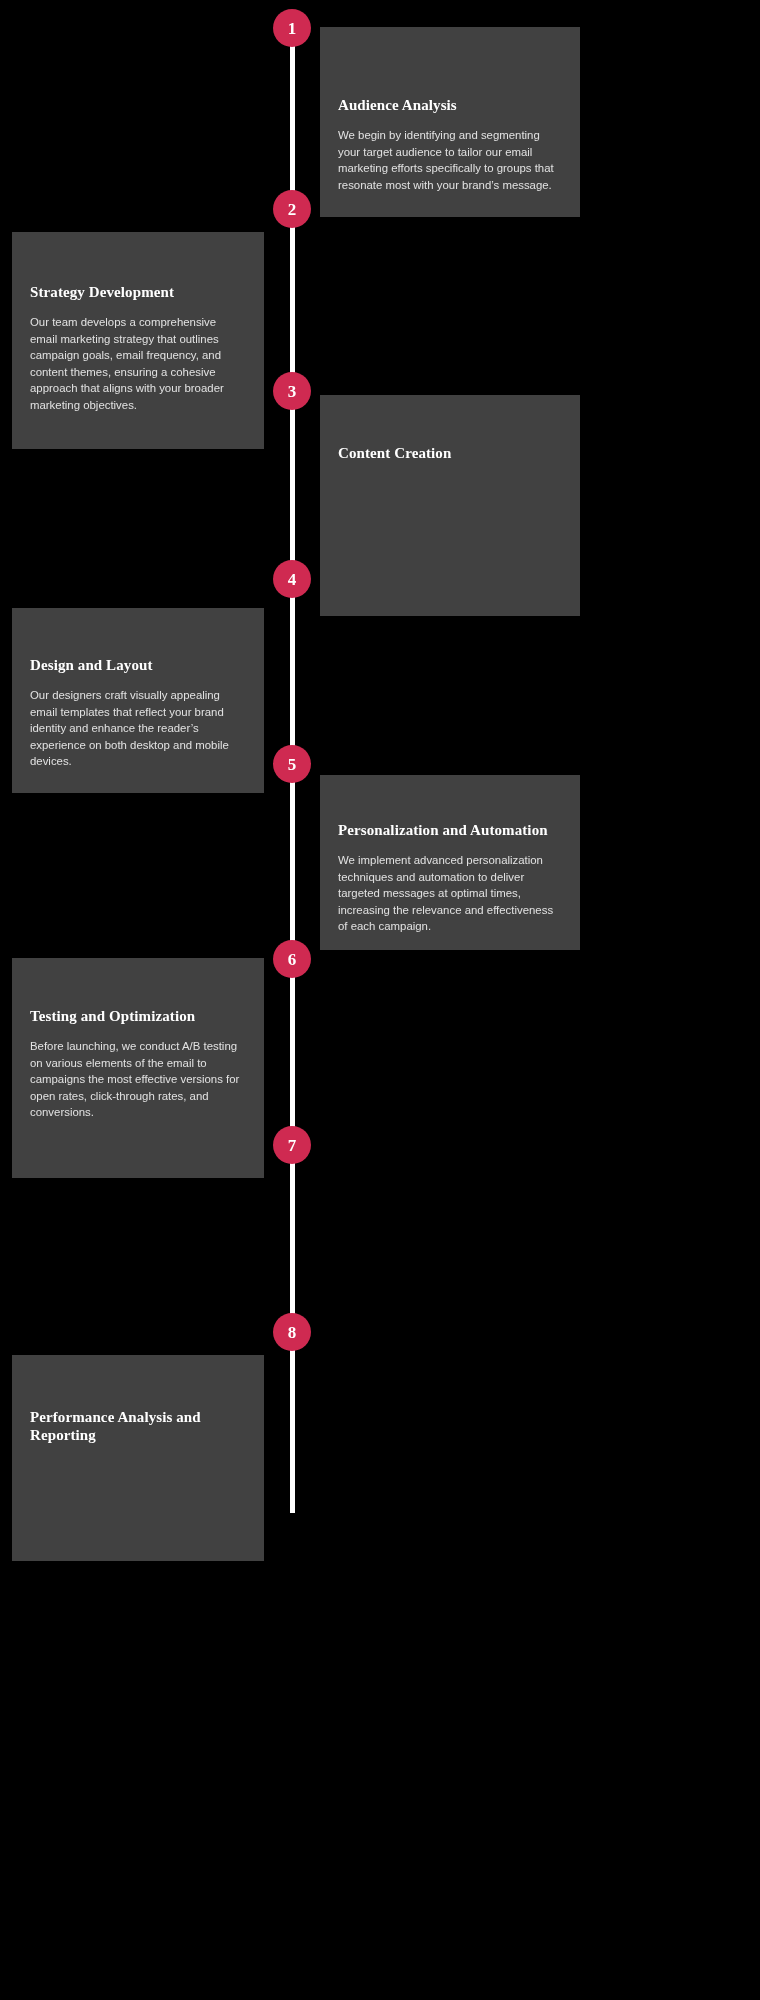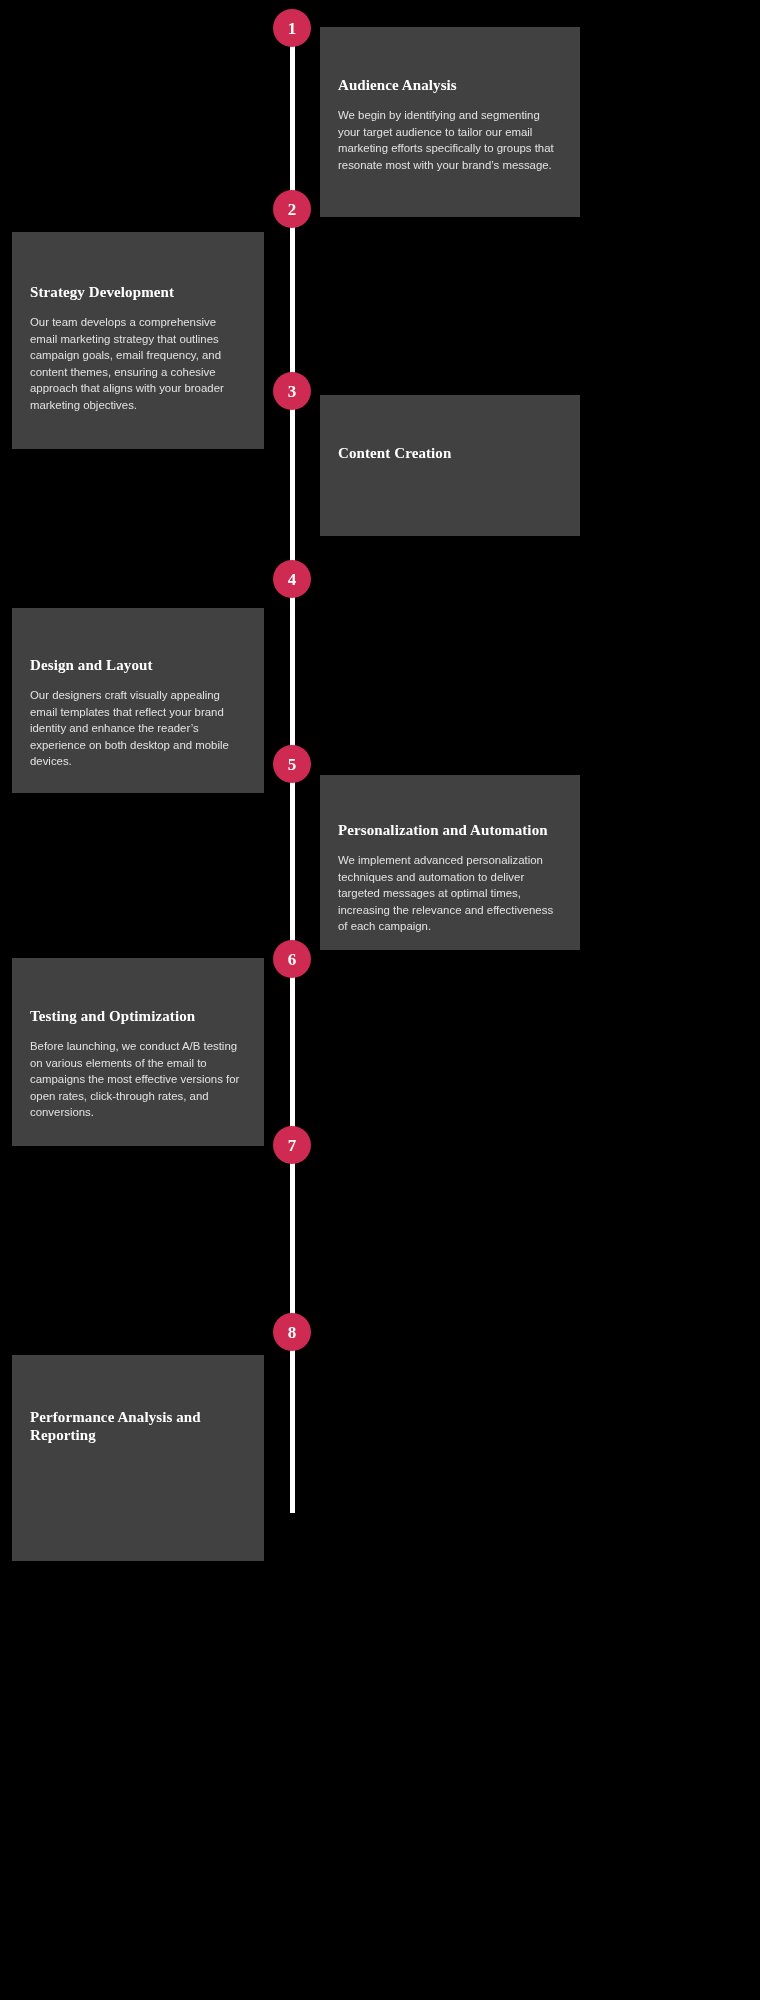--- a/index.html
+++ b/index.html
@@ -68,38 +68,38 @@
     margin:0;
   }
 </style>
 </head>
 <body>
 
 <div id="timeline">
   <div class="spine"></div>
   <div id="steps-host"></div>
 <div class="card right" style="top: 27px; height: 190px;">
-      <div class="inner" style="padding-top: 49px;">
+      <div class="inner" style="padding-top: 49px; margin-top: 20px;">
         <h3>Audience Analysis</h3>
         <p>We begin by identifying and segmenting your target audience to tailor our email marketing efforts specifically to groups that resonate most with your brand’s message.</p>
       </div>
     </div>
     <div class="marker" style="top: 9px;">
       <span class="num">1</span>
     </div>
     <div class="card left" style="top: 232px; height: 217px;">
       <div class="inner" style="padding-top: 51px;">
         <h3>Strategy Development</h3>
         <p>Our team develops a comprehensive email marketing strategy that outlines campaign goals, email frequency, and content themes, ensuring a cohesive approach that aligns with your broader marketing objectives.</p>
       </div>
     </div>
     <div class="marker" style="top: 190px;">
       <span class="num">2</span>
     </div>
-    <div class="card right" style="top: 395px; height: 141px;">
+    <div class="card right" style="top: 395px; height: 221px;">
       <div class="inner" style="padding-top: 49px;">
         <h3>Content Creation</h3>
       </div>
     </div>
     <div class="marker" style="top: 372px;">
       <span class="num">3</span>
     </div>
     <div class="card left" style="top: 608px; height: 185px;">
       <div class="inner" style="padding-top: 48px;">
         <h3>Design and Layout</h3>
@@ -111,21 +111,21 @@
     </div>
     <div class="card right" style="top: 775px; height: 175px;">
       <div class="inner" style="padding-top: 46px;">
         <h3>Personalization and Automation</h3>
         <p>We implement advanced personalization techniques and automation to deliver targeted messages at optimal times, increasing the relevance and effectiveness of each campaign.</p>
       </div>
     </div>
     <div class="marker" style="top: 745px;">
       <span class="num">5</span>
     </div>
-    <div class="card left" style="top: 958px; height: 188px;">
+    <div class="card left" style="top: 958px; height: 220px;">
       <div class="inner" style="padding-top: 49px;">
         <h3>Testing and Optimization</h3>
         <p>Before launching, we conduct A/B testing on various elements of the email to campaigns the most effective versions for open rates, click-through rates, and conversions.</p>
       </div>
     </div>
     <div class="marker" style="top: 940px;">
       <span class="num">6</span>
     </div>
     <div class="marker" style="top: 1126px;">
       <span class="num">7</span>

